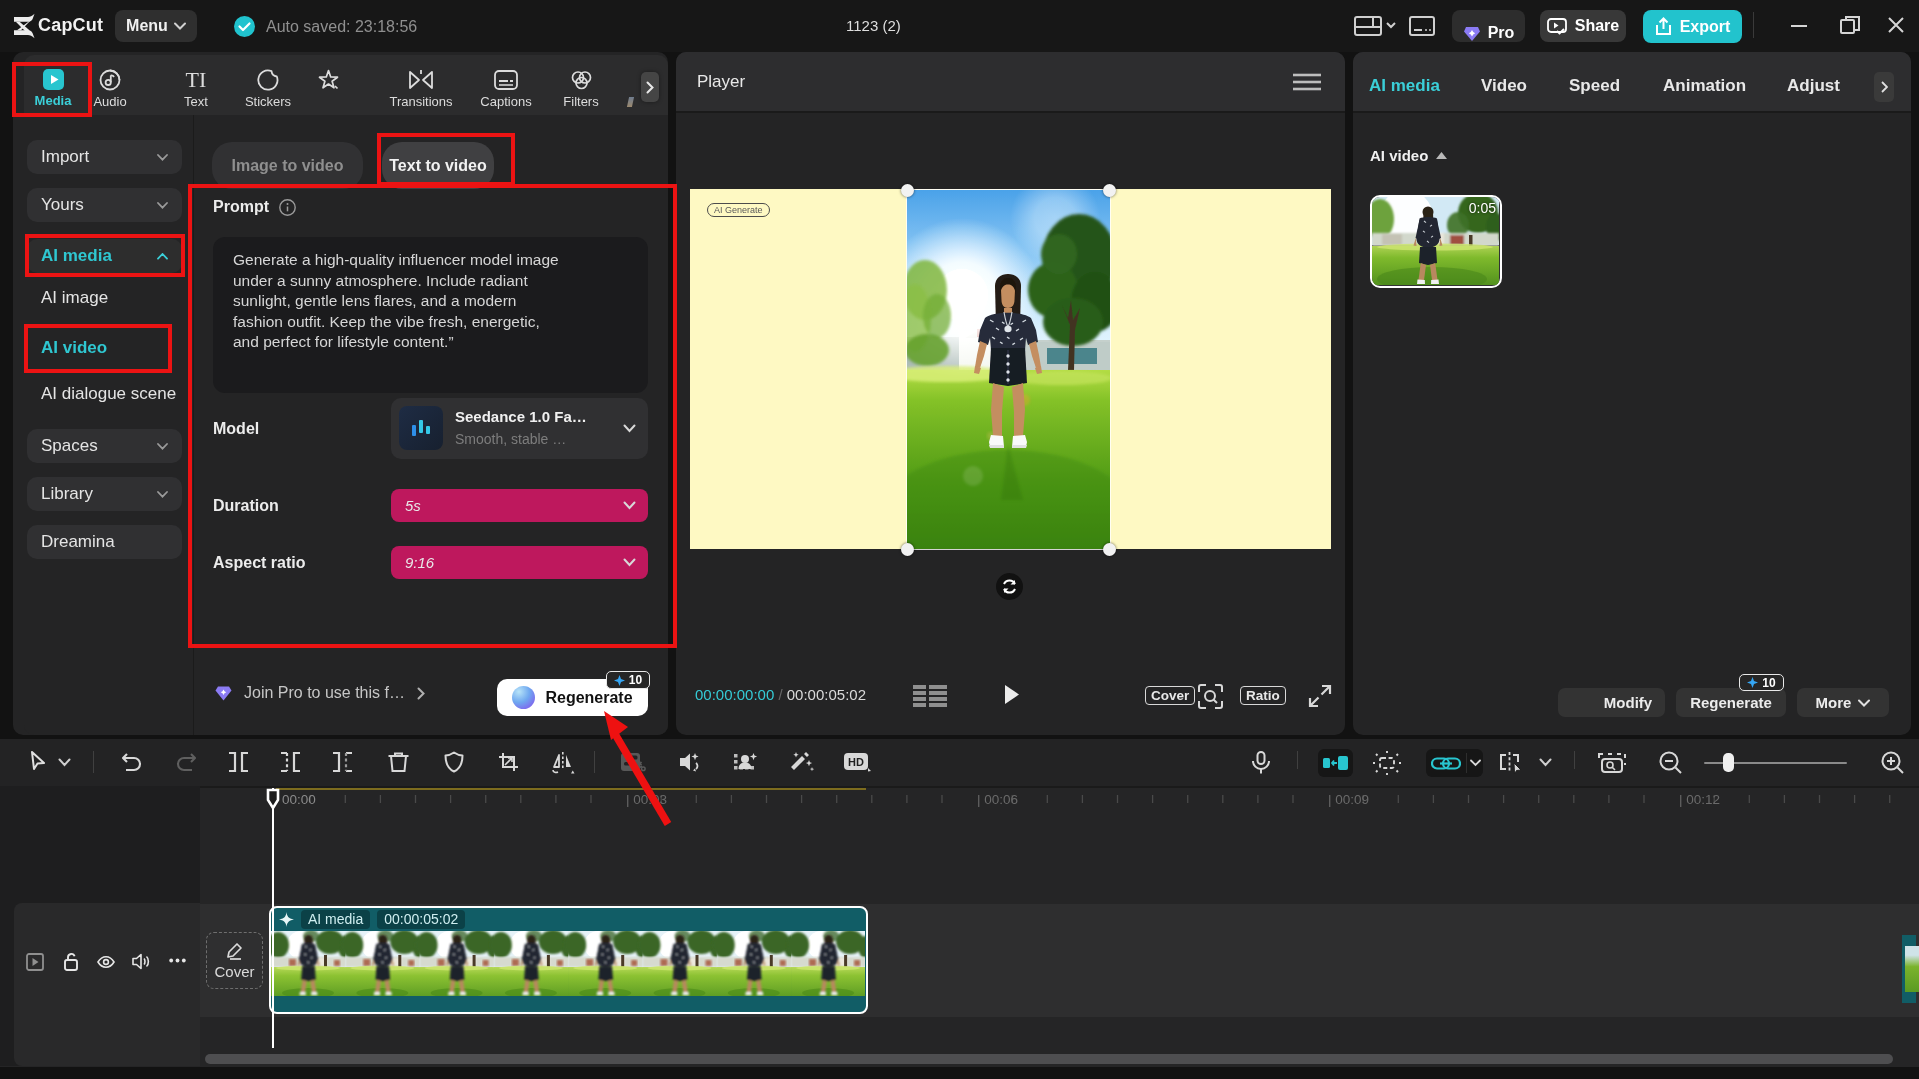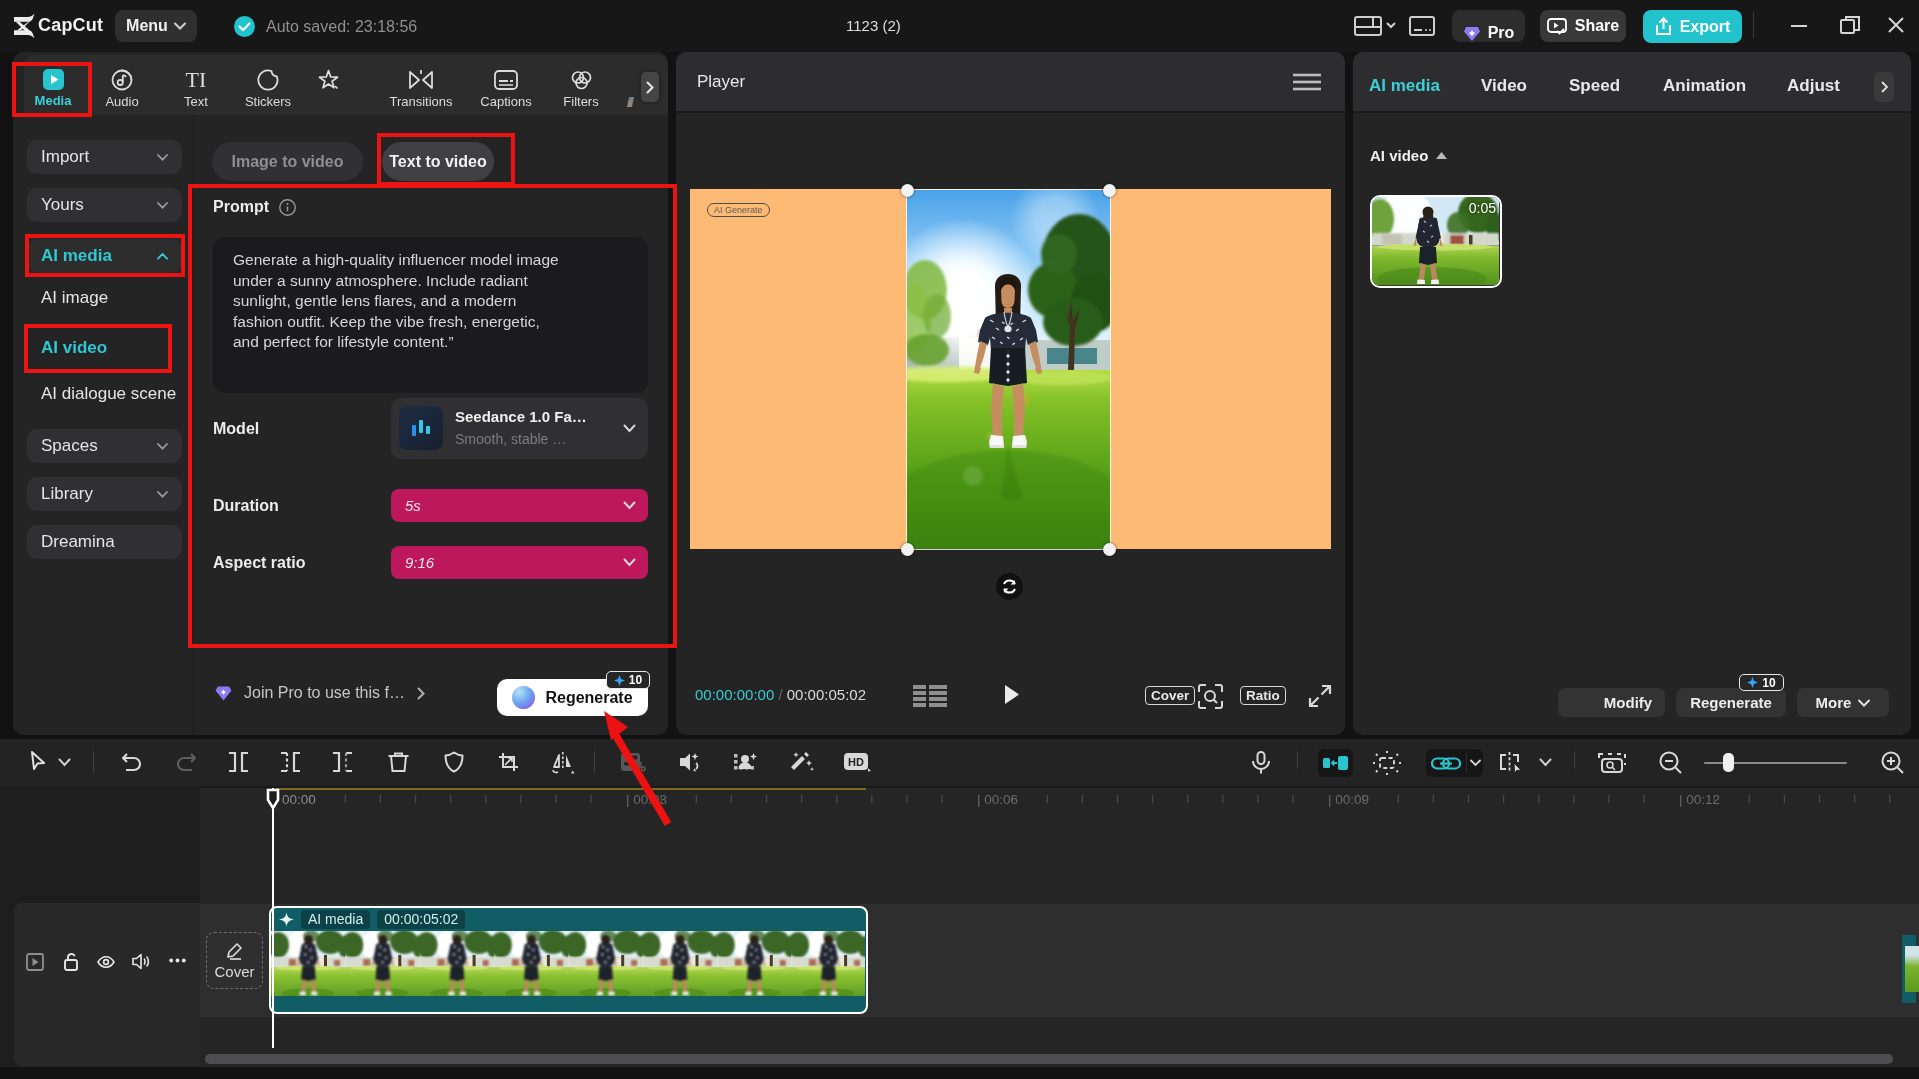--- a/index.html
+++ b/index.html
@@ -24,40 +24,40 @@
 #iconsrow { position:absolute; left:11px; top:3px; width:644px; height:60px; background:#2c2c2d; border-radius:10px 10px 0 0; overflow:hidden; }
 .topicon { position:absolute; top:14px; width:72px; display:flex; flex-direction:column; align-items:center; gap:3px; color:#dcdcdc; font-size:13px; }
 .topicon.active { color:#3bcfd8; }
 #panelbody { position:absolute; left:11px; top:63px; width:644px; height:620px; background:#242425; border-radius:0 0 10px 10px; }
 .sidebtn { position:absolute; left:3px; width:155px; height:34px; background:#303032; border-radius:10px; display:flex; align-items:center; justify-content:space-between; padding:0 14px; font-size:17px; color:#e4e4e4; }
 .sideplain { position:absolute; left:3px; width:160px; height:34px; display:flex; align-items:center; padding:0 14px; font-size:17px; color:#e4e4e4; white-space:nowrap; }
 .chev { color:#9a9a9a; }
 #divider1 { position:absolute; left:180px; top:63px; width:1px; height:620px; background:#1b1b1b; }
 
 
-.tabpill { position:absolute; height:39px; border-radius:20px; display:flex; align-items:center; justify-content:center; font-size:16px; font-weight:bold; }
+.tabpill { position:absolute; height:47px; border-radius:20px; display:flex; align-items:center; justify-content:center; font-size:16px; font-weight:bold; }
 #tab1 { left:188px; top:27px; width:151px; background:#313133; color:#8f8f8f; }
 #tab2 { left:358px; top:27px; width:112px; background:#404042; color:#f2f2f2; }
 #promptlabel { position:absolute; left:189px; top:83px; font-size:16px; font-weight:bold; color:#ececec; display:flex; align-items:center; gap:10px; }
 #promptbox { position:absolute; left:189px; top:122px; width:435px; height:156px; background:#1b1b1d; border-radius:12px; padding:13px 20px; font-size:15.5px; line-height:20.5px; color:#d6d6d6; }
 .rowlabel { position:absolute; left:189px; font-size:16px; font-weight:bold; color:#ececec; }
 #modelsel { position:absolute; left:367px; top:283px; width:257px; height:61px; background:#303032; border-radius:10px; }
 #modelicon { position:absolute; left:8px; top:8px; width:44px; height:44px; border-radius:8px; background:linear-gradient(135deg,#1e2c44,#17202f); display:flex; align-items:center; justify-content:center; }
 #modeltitle { position:absolute; left:64px; top:10px; font-size:15px; font-weight:bold; color:#f0f0f0; }
 #modelsub { position:absolute; left:64px; top:33px; font-size:14px; color:#7d7d7d; }
 .selbox { position:absolute; left:367px; width:257px; height:33px; background:#be185d; border-radius:8px; display:flex; align-items:center; padding:0 14px; font-size:15px; color:#e8e8e8;font-style:italic; }
 .selchev { position:absolute; right:12px; }
 #joinpro { position:absolute; left:191px; top:569px; display:flex; align-items:center; gap:12px; font-size:16px; color:#c6c6c6; }
 #regenbtn { position:absolute; left:473px; top:564px; width:151px; height:37px; background:#fff; border-radius:10px; display:flex; align-items:center; justify-content:center; gap:10px; font-size:16px; font-weight:bold; color:#111; }
 .badge10 { position:absolute; background:#262626; border:1.5px solid #e8e8e8; border-radius:5px; display:flex; align-items:center; justify-content:center; gap:4px; font-size:12px; font-weight:bold; color:#fff; }
 
 
 #playerpanel { left:676px; top:52px; width:669px; height:683px; }
 #playerhead { position:absolute; left:21px; top:20px; font-size:17px; color:#e8e8e8; }
-#videoarea { position:absolute; left:14px; top:137px; width:641px; height:360px; background:#fdba74; }
+#videoarea { position:absolute; left:14px; top:137px; width:641px; height:360px; background:#fef9c3; }
 #portrait { position:absolute; left:217px; top:1px; width:203px; height:359px; outline:1.5px solid rgba(255,255,255,.8); }
 .handle { position:absolute; width:13px; height:13px; border-radius:50%; background:#f2f2f2; box-shadow:0 0 3px rgba(0,0,0,.6); }
 #rotatebtn { position:absolute; left:320px; top:521px; width:27px; height:27px; border-radius:50%; background:#111; display:flex; align-items:center; justify-content:center; }
 #timecode { position:absolute; left:19px; top:634px; font-size:15px; }
 
 
 #rightpanel { left:1353px; top:52px; width:558px; height:683px; }
 .rtab { position:absolute; top:24px; font-size:17px; font-weight:bold; color:#e8e8e8; }
 #aivideolabel { position:absolute; left:17px; top:95px; font-size:15px; font-weight:bold; color:#f0f0f0; display:flex; align-items:center; gap:8px; }
 #thumb { position:absolute; left:17px; top:143px; width:132px; height:93px; border-radius:10px; border:2.5px solid #fff; overflow:hidden; background:#333; }
@@ -151,21 +151,21 @@
 
 <div id="mediapanel" class="panel">
   <div id="iconsrow">
     <div class="topicon active" style="left:-7px;">
       <svg width="21" height="21" viewBox="0 0 21 21">
           <rect x="0" y="0" width="21" height="21" rx="5" fill="#28c5cf"></rect>
           <path d="M8,6 L15.5,10.5 L8,15 Z" fill="#fff"></path>
         </svg>
       <span style="font-weight:bold;">Media</span>
     </div>
-    <div class="topicon" style="left:62px;">
+    <div class="topicon" style="left:50px;">
       <svg width="22" height="22" viewBox="0 0 22 22">
           <circle cx="11" cy="11" r="9.5" stroke="#dcdcdc" stroke-width="1.8" fill="none"></circle>
           <path d="M11,1.5 A 9.5,9.5 0 0 1 20.5,11" stroke="#dcdcdc" stroke-width="1.8" fill="none"></path>
           <circle cx="9.2" cy="13.4" r="2.6" stroke="#dcdcdc" stroke-width="1.8" fill="none"></circle>
           <line x1="11.8" y1="13.2" x2="11.8" y2="6.2" stroke="#dcdcdc" stroke-width="1.8"></line>
           <path d="M11.8,6.4 C13.4,6.2 14.4,6.8 15,8" stroke="#dcdcdc" stroke-width="1.8" fill="none"></path>
         </svg>
       <span>Audio</span>
     </div>
     <div class="topicon" style="left:136px;">

